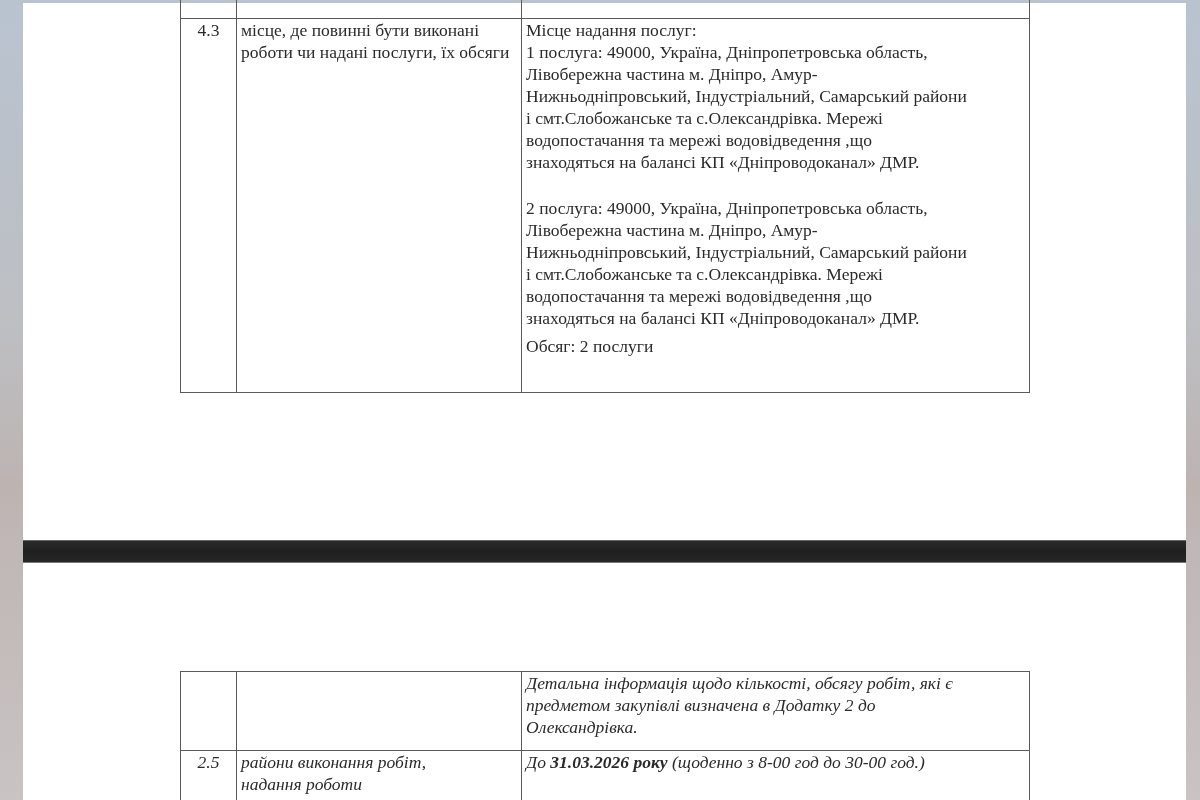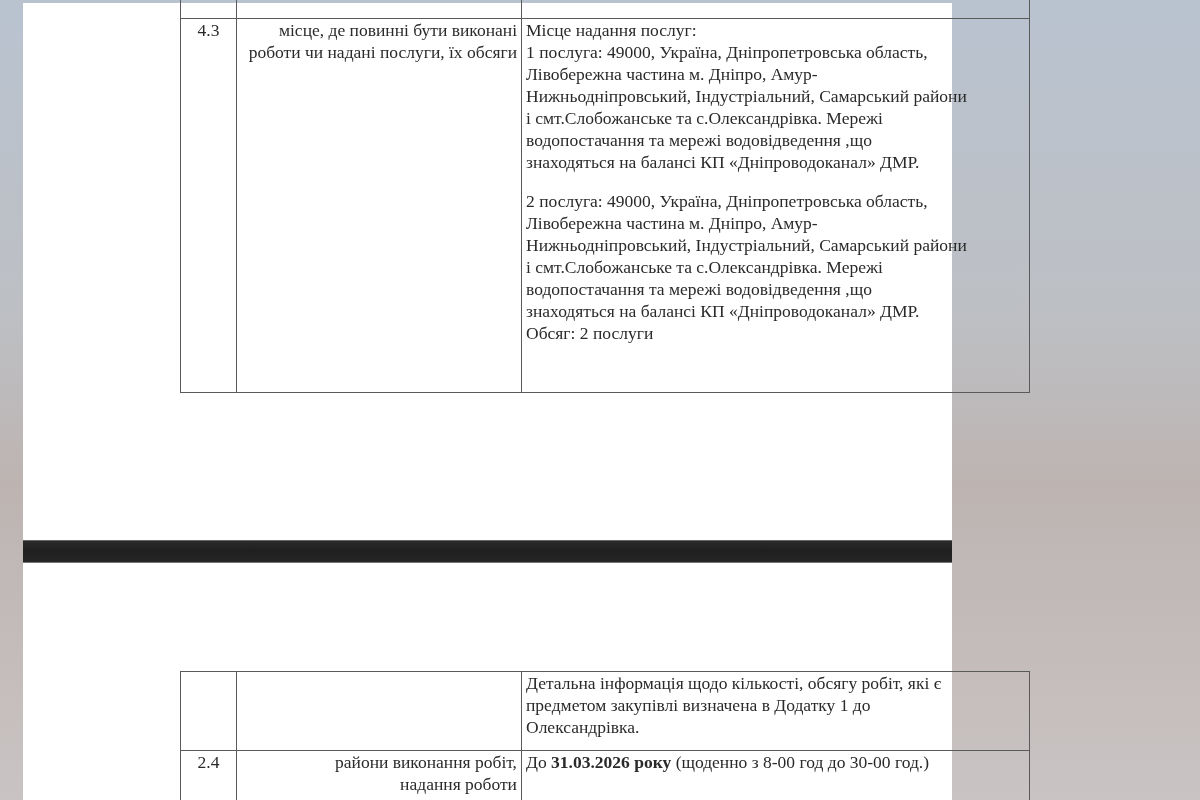--- a/index.html
+++ b/index.html
@@ -3,47 +3,47 @@
   <meta charset="utf-8">
   <style>
     html, body { margin: 0; padding: 0; }
     body {
       width: 1200px; height: 800px; overflow: hidden; position: relative;
       background: linear-gradient(180deg, #b9c3d0 0%, #bdbfc3 40%, #bdb4b2 60%, #c9c3c3 100%);
       font-family: "Liberation Serif", "DejaVu Serif", serif;
       color: #2a2a2a;
     }
     .viewer {
-      position: absolute; left: 23px; top: 3px; width: 929px; height: 797px;
+      position: absolute; left: 23px; top: 3px; width: 1163px; height: 797px;
       background: #ffffff;
     }
     .page-sep {
       position: absolute; left: 0; right: 0; top: 537px; height: 21px;
       background: linear-gradient(180deg, #2a2a2a 0%, #1f1f1f 50%, #262626 100%);
       border-top: 1px solid #666; border-bottom: 1px solid #777;
     }
     table.doc {
       position: absolute; border-collapse: collapse; table-layout: fixed;
       font-size: 17.5px; line-height: 22px;
     }
     table.doc td {
       border: 1.5px solid #5a5a5a; vertical-align: top; padding: 0 4px;
     }
     .t1 { left: 157px; top: -28px; width: 846px; }
     .t2 { left: 157px; top: 668px; width: 846px; }
     .c-num { width: 47px; text-align: center; }
-    .c-lbl { width: 276px; text-align: right; }
+    .c-lbl { width: 276px; }
     .c-val { width: 499px; }
     .cut { height: 43px; }
     .cut td { vertical-align: bottom; }
     .para { margin: 0; font-family: Liberation Serif, serif; }
-    .gap { margin-top: 17px; }
+    .gap { margin-top: 24px; }
     .bold { font-weight: bold; }
     .row43 td { padding-top: 2px; }
-    .t2 td { padding-top: 4px; }
+    .t2 td { padding-top: 4px; font-style: italic; }
   </style>
 </head>
 <body>
 
 <div class="viewer">
 
   <table class="doc t1">
     <tbody>
         <tr class="cut">
       <td class="c-num"></td>
@@ -70,46 +70,46 @@
           <div>знаходяться на балансі КП «Дніпроводоканал» ДМР.</div>
         </div>
         <div class="gap">
           <div>2 послуга: 49000, Україна, Дніпропетровська область,</div>
           <div>Лівобережна частина м. Дніпро, Амур-</div>
           <div>Нижньодніпровський, Індустріальний, Самарський райони</div>
           <div>і смт.Слобожанське та с.Олександрівка. Мережі</div>
           <div>водопостачання та мережі водовідведення ,що</div>
           <div>знаходяться на балансі КП «Дніпроводоканал» ДМР.</div>
         </div>
-        <p class="para gap" style="margin-top:0;">Обсяг:  2  послуги</p>
+        <p class="para gap" style="margin-top:6px;">Обсяг:  2  послуги</p>
       </td>
     </tr>
   </tbody>
     </table>
 
   <div class="page-sep"></div>
 
   <table class="doc t2">
     <tbody>
         <tr style="height:79px;">
       <td class="c-num">
         <span></span>
       </td>
       <td class="c-lbl">
         <span></span>
       </td>
       <td class="c-val">
         <div>Детальна інформація щодо кількості, обсягу робіт, які є</div>
-        <div>предметом закупівлі визначена в Додатку 1 до</div>
+        <div>предметом закупівлі визначена в Додатку 2 до</div>
         <div>Олександрівка.</div>
       </td>
     </tr>
     <tr style="height:60px;">
       <td class="c-num">
-        <span>2.4</span>
+        <span>2.5</span>
       </td>
       <td class="c-lbl">
         <div>райони виконання робіт,</div>
         <div>надання роботи</div>
       </td>
       <td class="c-val">
         <span>До </span><span class="bold">31.03.2026 року</span><span> (щоденно з 8-00 год до 30-00 год.)</span>
       </td>
     </tr>
   </tbody>

